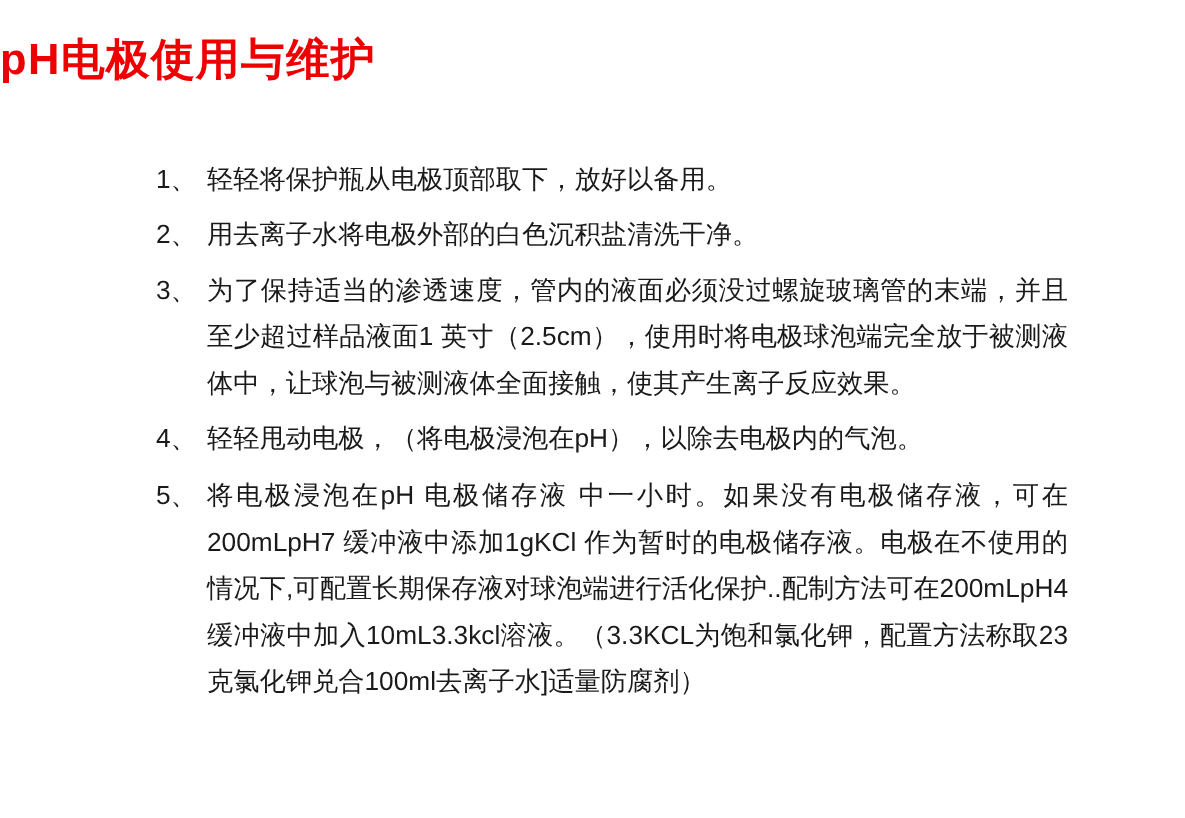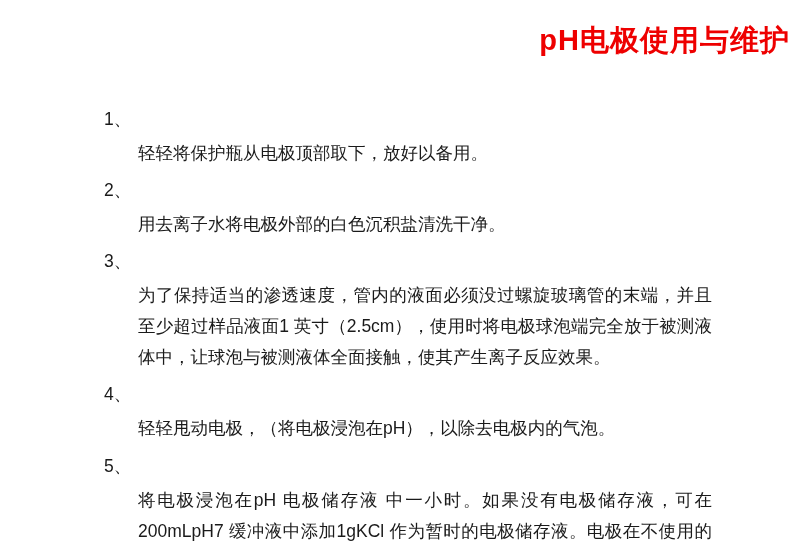--- a/index.html
+++ b/index.html
@@ -14,21 +14,21 @@
     color: #1a1a1a;
     overflow: hidden;
   }
   .page {
     position: relative;
     width: 790px;
     height: 545px;
     box-sizing: border-box;
   }
   .doc-title {
-    text-align: right;
+    text-align: left;
     color: #ee0000;
     font-size: 29px;
     font-weight: bold;
     letter-spacing: 1px;
     margin: 22px 0 0 0;
     padding: 0;
     line-height: 1.3;
   }
   .content {
     margin: 44px 0 0 0;
@@ -44,21 +44,20 @@
   }
   .item-num {
     flex: 0 0 auto;
     width: 34px;
     text-align: left;
     white-space: nowrap;
   }
   .item-text {
     flex: 1 1 auto;
     text-align: justify;
-    margin-top: 34px;
   }
 </style>
 </head>
 <body>
 
 <div class="page">
 
   <h1 class="doc-title" style="color: rgb(238, 0, 0);">pH电极使用与维护</h1>
 
   <div class="content">

